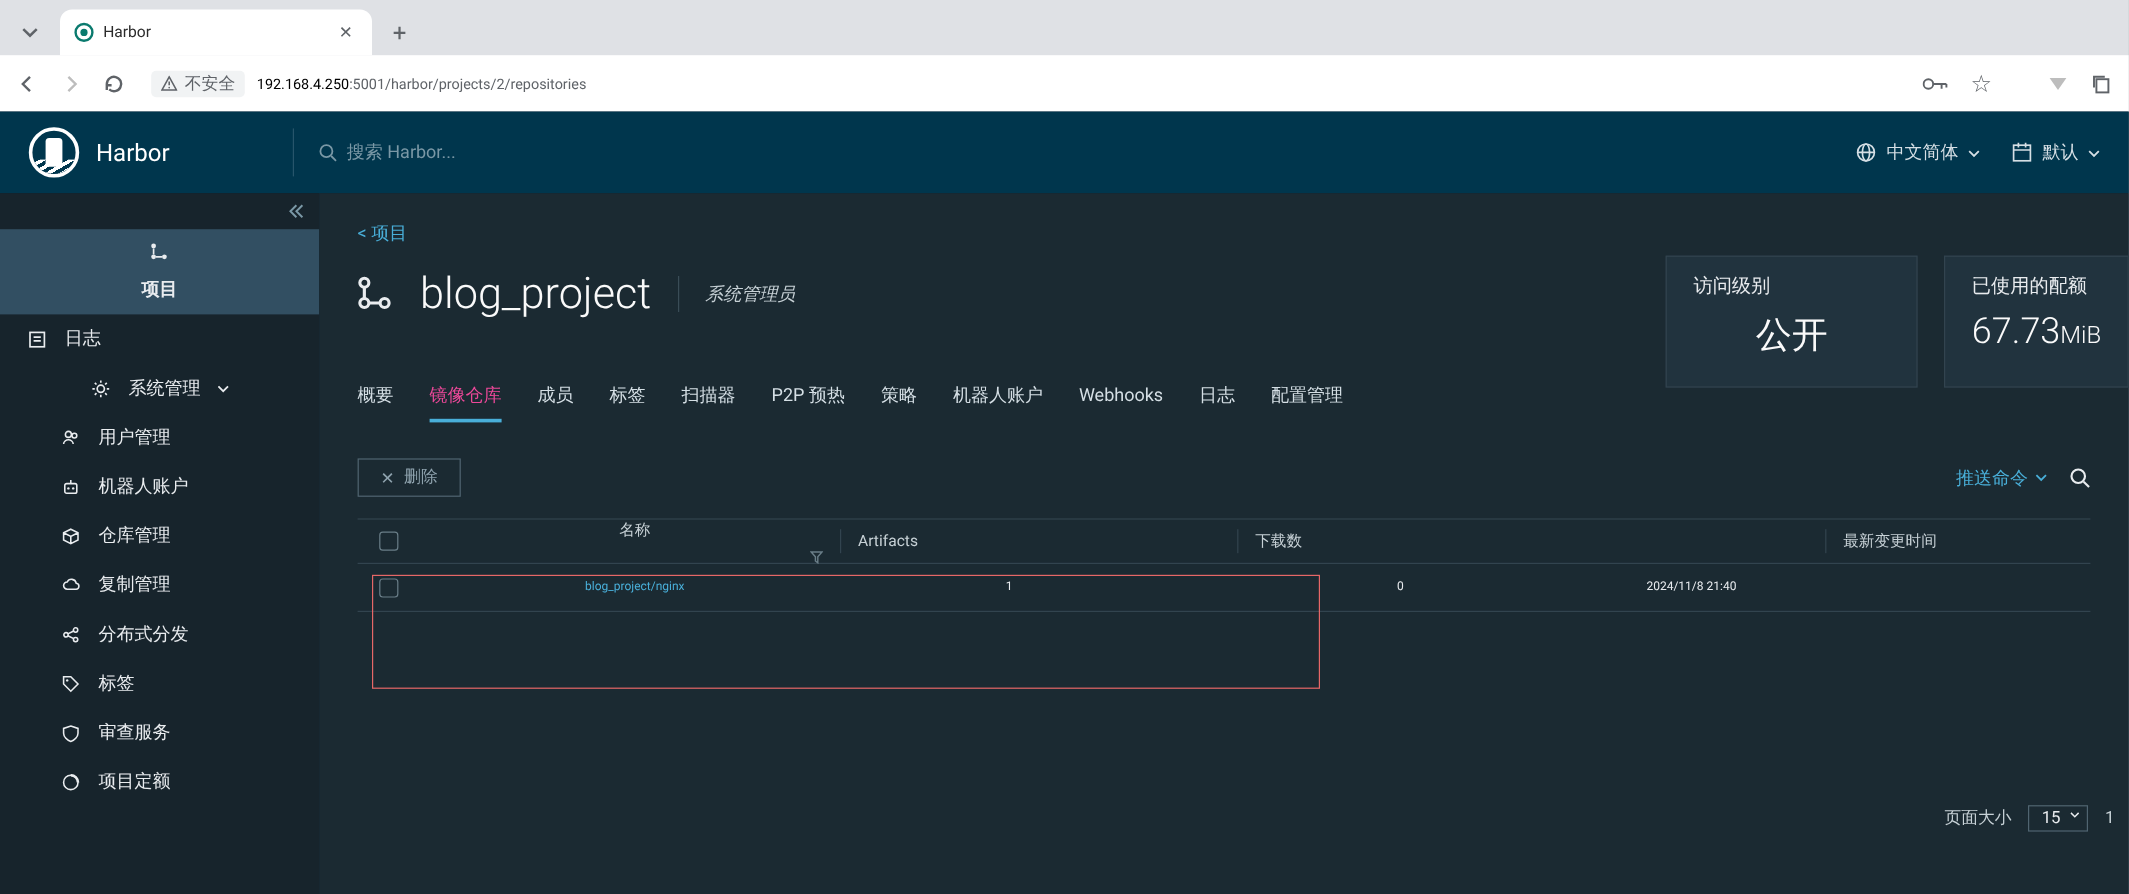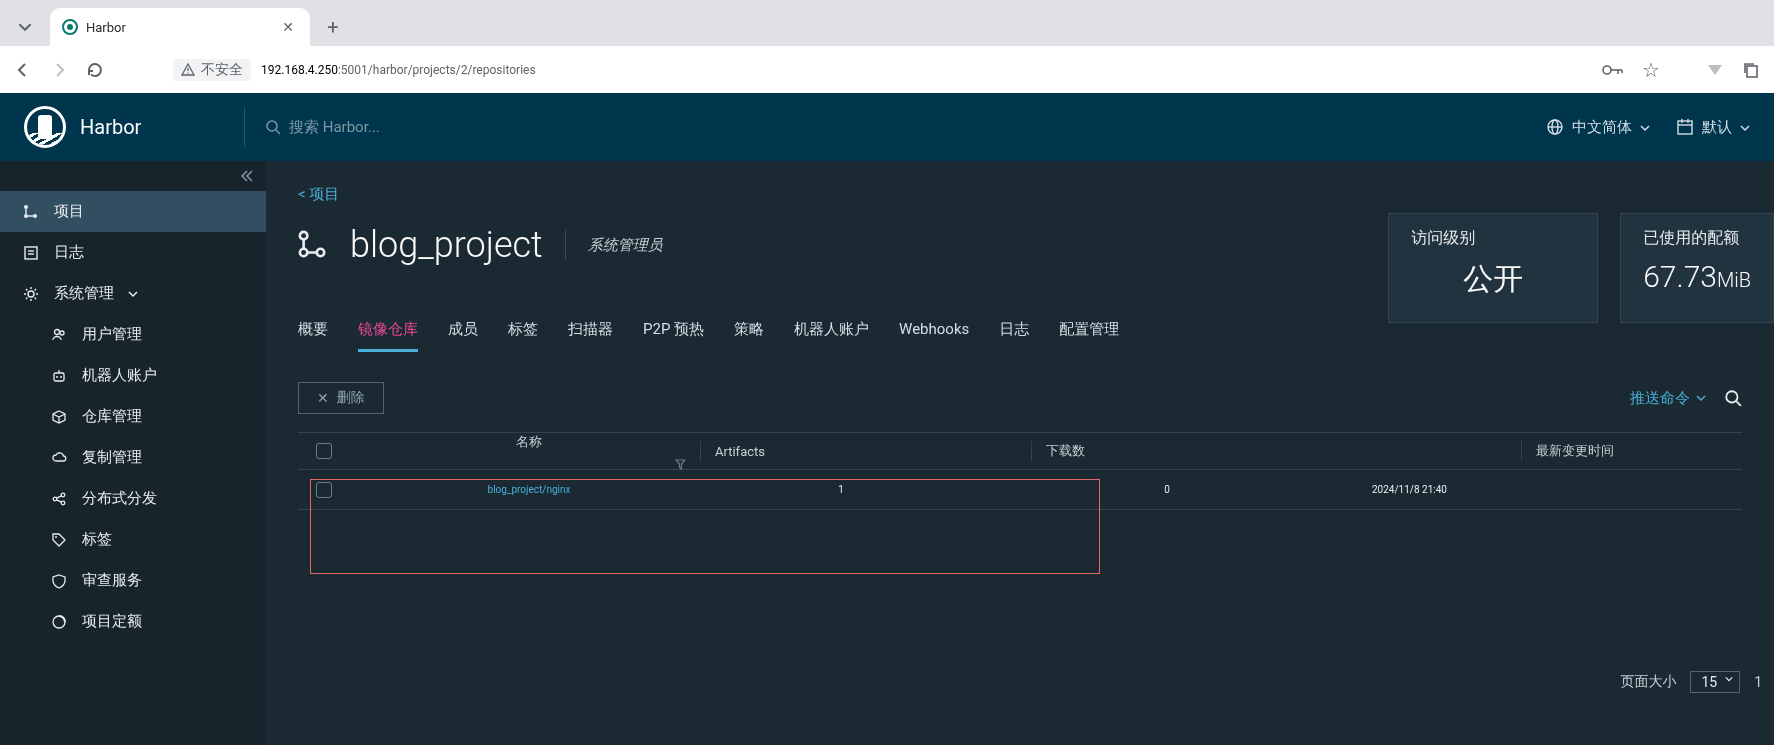--- a/index.html
+++ b/index.html
@@ -13,21 +13,21 @@
   .tab-favicon { width:16px; height:16px; border-radius:50%; border:2px solid #0a7a6e; display:inline-block; position:relative; }
   .tab-favicon::after { content:''; position:absolute; left:3px; top:3px; width:6px; height:6px; background:#0a7a6e; border-radius:50%; }
   .tab-title { font-size: 13px; color:#2b2b2b; flex:1; }
   .tab-close { color:#5f6368; font-size:14px; cursor:pointer; padding:0 4px; }
   .new-tab { width:30px; height:30px; display:flex; align-items:center; justify-content:center; color:#5f6368; font-size:20px; cursor:pointer; }
 
   .nav-bar { background:#fff; height:47px; display:flex; align-items:center; padding:0 14px; gap:18px; }
   .nav-btn { color:#5f6368; cursor:pointer; display:flex; align-items:center; justify-content:center; }
   .nav-btn.disabled { color:#bdbdbd; }
   .url-bar { flex:1; display:flex; align-items:center; gap:10px; height:34px; padding:0 4px; }
-  .insecure { display:flex; align-items:center; gap:6px; color:#5f6368; font-size:14px; background:#f1f3f4; padding:2px 8px; border-radius:4px;margin-left:47px; }
+  .insecure { display:flex; align-items:center; gap:6px; color:#5f6368; font-size:14px; background:#f1f3f4; padding:2px 8px; border-radius:4px; }
   .url-text { font-size:12px; color:#000; }
   .url-host { color:#000; }
   .url-port { color:#5f6368; }
   .url-path { color:#5f6368; }
   .url-right { display:flex; gap:18px; align-items:center; color:#5f6368; }
 
   
   .app { background:#0b2332; color:#e9ecef; height:652px; display:flex; flex-direction:column; }
   .app-header { height:68px; background:#00364d; display:flex; align-items:center; padding:0 24px; gap:20px; }
   .logo-wrap { display:flex; align-items:center; gap:14px; width:200px; }
@@ -38,22 +38,22 @@
   .divider-v { width:1px; height:40px; background:#27556b; }
   .search-wrap { display:flex; align-items:center; gap:8px; color:#7a98a6; font-size:15px; flex:1; }
   .header-right { display:flex; align-items:center; gap:26px; color:#d5dfe5; font-size:15px; }
   .hdr-item { display:flex; align-items:center; gap:8px; cursor:pointer; }
 
   
   .app-body { flex:1; display:flex; }
   .sidebar { width:266px; background:#17242c; position:relative; }
   .collapse-bar { height:30px; display:flex; justify-content:flex-end; align-items:center; padding-right:12px; color:#7a98a6; }
   .side-item { display:flex; align-items:center; gap:14px; padding:11px 22px; font-size:15px; color:#e9ecef; cursor:pointer; }
-  .side-item.active { background:#324f62; font-weight:400; }
-  .side-item.parent { justify-content:flex-start; }
+  .side-item.active { background:#324f62; font-weight:700;flex-direction:column; }
+  .side-item.parent { justify-content:center; }
   .side-sub { padding-left:50px; }
   .side-icon { width:18px; display:inline-flex; justify-content:center; }
 
   
   .main { flex:1; background:#1b2a32; padding:24px 32px 0 32px; position:relative; overflow:hidden; }
   .breadcrumb { color:#49afd9; font-size:15px; margin-bottom:20px; cursor:pointer; }
   .title-row { display:flex; align-items:center; gap:22px; }
   .title-icon { font-size:28px; color:#e9ecef; }
   .project-title { font-size:36px; font-weight:300; color:#fafafa; }
   .title-sep { width:1px; height:30px; background:#3a4d57; }

